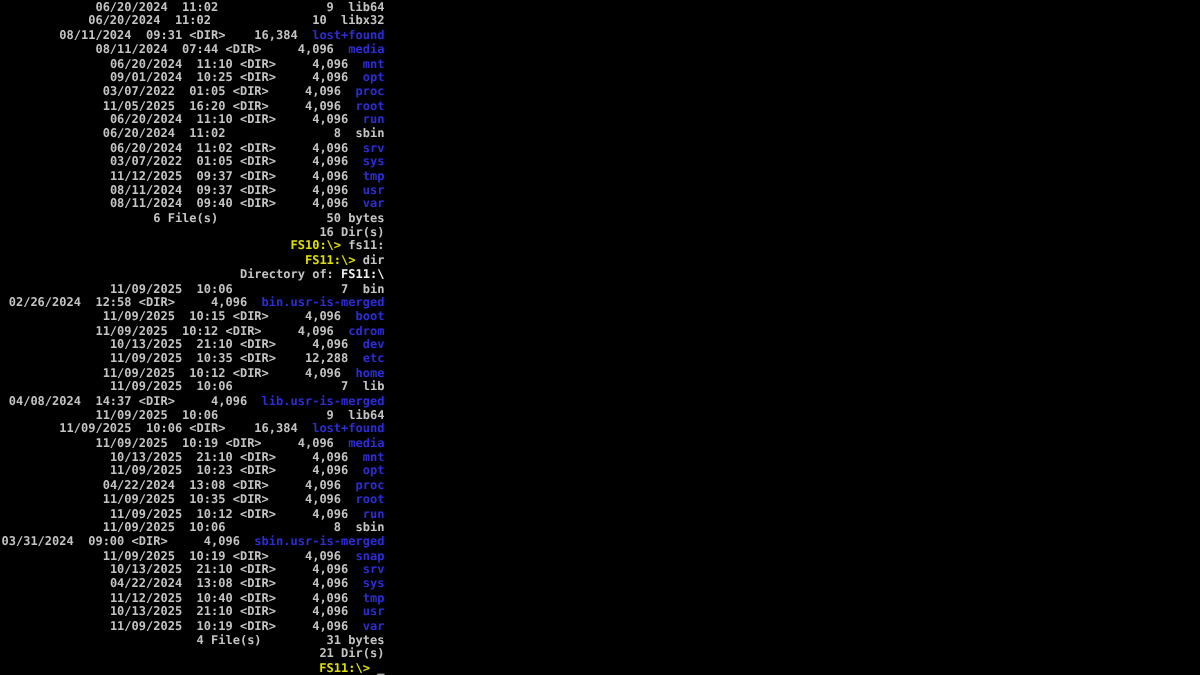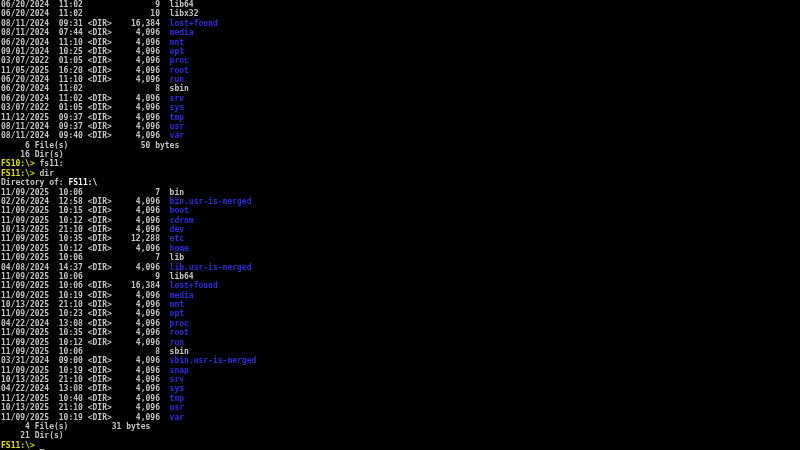--- a/index.html
+++ b/index.html
@@ -9,21 +9,21 @@
     font-family:"DejaVu Sans Mono",monospace;
   }
   .screen{
     position:absolute;top:0;left:0;width:800px;height:450px;
     background:#000000;
   }
   .term{
     position:absolute;top:0;left:1px;margin:0;
     font-family:"DejaVu Sans Mono",monospace;
     font-size:8px;line-height:9.375px;font-weight:bold;
-    white-space:pre;letter-spacing:0;
+    white-space:pre;letter-spacing:0;text-align:right;
   }
   .term .line{height:9.375px}
 </style>
 </head>
 <body>
 
 <div class="screen">
   <pre class="term" id="term"><div class="line"><span style="color: rgb(196, 196, 196);">06/20/2024  11:02               9  </span><span style="color: rgb(196, 196, 196);">lib64</span></div><div class="line"><span style="color: rgb(196, 196, 196);">06/20/2024  11:02              10  </span><span style="color: rgb(196, 196, 196);">libx32</span></div><div class="line"><span style="color: rgb(196, 196, 196);">08/11/2024  09:31 &lt;DIR&gt;    16,384  </span><span style="color: rgb(45, 45, 216);">lost+found</span></div><div class="line"><span style="color: rgb(196, 196, 196);">08/11/2024  07:44 &lt;DIR&gt;     4,096  </span><span style="color: rgb(45, 45, 216);">media</span></div><div class="line"><span style="color: rgb(196, 196, 196);">06/20/2024  11:10 &lt;DIR&gt;     4,096  </span><span style="color: rgb(45, 45, 216);">mnt</span></div><div class="line"><span style="color: rgb(196, 196, 196);">09/01/2024  10:25 &lt;DIR&gt;     4,096  </span><span style="color: rgb(45, 45, 216);">opt</span></div><div class="line"><span style="color: rgb(196, 196, 196);">03/07/2022  01:05 &lt;DIR&gt;     4,096  </span><span style="color: rgb(45, 45, 216);">proc</span></div><div class="line"><span style="color: rgb(196, 196, 196);">11/05/2025  16:20 &lt;DIR&gt;     4,096  </span><span style="color: rgb(45, 45, 216);">root</span></div><div class="line"><span style="color: rgb(196, 196, 196);">06/20/2024  11:10 &lt;DIR&gt;     4,096  </span><span style="color: rgb(45, 45, 216);">run</span></div><div class="line"><span style="color: rgb(196, 196, 196);">06/20/2024  11:02               8  </span><span style="color: rgb(196, 196, 196);">sbin</span></div><div class="line"><span style="color: rgb(196, 196, 196);">06/20/2024  11:02 &lt;DIR&gt;     4,096  </span><span style="color: rgb(45, 45, 216);">srv</span></div><div class="line"><span style="color: rgb(196, 196, 196);">03/07/2022  01:05 &lt;DIR&gt;     4,096  </span><span style="color: rgb(45, 45, 216);">sys</span></div><div class="line"><span style="color: rgb(196, 196, 196);">11/12/2025  09:37 &lt;DIR&gt;     4,096  </span><span style="color: rgb(45, 45, 216);">tmp</span></div><div class="line"><span style="color: rgb(196, 196, 196);">08/11/2024  09:37 &lt;DIR&gt;     4,096  </span><span style="color: rgb(45, 45, 216);">usr</span></div><div class="line"><span style="color: rgb(196, 196, 196);">08/11/2024  09:40 &lt;DIR&gt;     4,096  </span><span style="color: rgb(45, 45, 216);">var</span></div><div class="line"><span style="color: rgb(196, 196, 196);">     6 File(s)               50 bytes</span></div><div class="line"><span style="color: rgb(196, 196, 196);">    16 Dir(s)</span></div><div class="line"><span style="color: rgb(224, 224, 0);">FS10:\&gt;</span><span style="color: rgb(196, 196, 196);"> fs11:</span></div><div class="line"><span style="color: rgb(224, 224, 0);">FS11:\&gt;</span><span style="color: rgb(196, 196, 196);"> dir</span></div><div class="line"><span style="color: rgb(196, 196, 196);">Directory of:</span><span style="color: rgb(242, 242, 242);"> FS11:\</span></div><div class="line"><span style="color: rgb(196, 196, 196);">11/09/2025  10:06               7  </span><span style="color: rgb(196, 196, 196);">bin</span></div><div class="line"><span style="color: rgb(196, 196, 196);">02/26/2024  12:58 &lt;DIR&gt;     4,096  </span><span style="color: rgb(45, 45, 216);">bin.usr-is-merged</span></div><div class="line"><span style="color: rgb(196, 196, 196);">11/09/2025  10:15 &lt;DIR&gt;     4,096  </span><span style="color: rgb(45, 45, 216);">boot</span></div><div class="line"><span style="color: rgb(196, 196, 196);">11/09/2025  10:12 &lt;DIR&gt;     4,096  </span><span style="color: rgb(45, 45, 216);">cdrom</span></div><div class="line"><span style="color: rgb(196, 196, 196);">10/13/2025  21:10 &lt;DIR&gt;     4,096  </span><span style="color: rgb(45, 45, 216);">dev</span></div><div class="line"><span style="color: rgb(196, 196, 196);">11/09/2025  10:35 &lt;DIR&gt;    12,288  </span><span style="color: rgb(45, 45, 216);">etc</span></div><div class="line"><span style="color: rgb(196, 196, 196);">11/09/2025  10:12 &lt;DIR&gt;     4,096  </span><span style="color: rgb(45, 45, 216);">home</span></div><div class="line"><span style="color: rgb(196, 196, 196);">11/09/2025  10:06               7  </span><span style="color: rgb(196, 196, 196);">lib</span></div><div class="line"><span style="color: rgb(196, 196, 196);">04/08/2024  14:37 &lt;DIR&gt;     4,096  </span><span style="color: rgb(45, 45, 216);">lib.usr-is-merged</span></div><div class="line"><span style="color: rgb(196, 196, 196);">11/09/2025  10:06               9  </span><span style="color: rgb(196, 196, 196);">lib64</span></div><div class="line"><span style="color: rgb(196, 196, 196);">11/09/2025  10:06 &lt;DIR&gt;    16,384  </span><span style="color: rgb(45, 45, 216);">lost+found</span></div><div class="line"><span style="color: rgb(196, 196, 196);">11/09/2025  10:19 &lt;DIR&gt;     4,096  </span><span style="color: rgb(45, 45, 216);">media</span></div><div class="line"><span style="color: rgb(196, 196, 196);">10/13/2025  21:10 &lt;DIR&gt;     4,096  </span><span style="color: rgb(45, 45, 216);">mnt</span></div><div class="line"><span style="color: rgb(196, 196, 196);">11/09/2025  10:23 &lt;DIR&gt;     4,096  </span><span style="color: rgb(45, 45, 216);">opt</span></div><div class="line"><span style="color: rgb(196, 196, 196);">04/22/2024  13:08 &lt;DIR&gt;     4,096  </span><span style="color: rgb(45, 45, 216);">proc</span></div><div class="line"><span style="color: rgb(196, 196, 196);">11/09/2025  10:35 &lt;DIR&gt;     4,096  </span><span style="color: rgb(45, 45, 216);">root</span></div><div class="line"><span style="color: rgb(196, 196, 196);">11/09/2025  10:12 &lt;DIR&gt;     4,096  </span><span style="color: rgb(45, 45, 216);">run</span></div><div class="line"><span style="color: rgb(196, 196, 196);">11/09/2025  10:06               8  </span><span style="color: rgb(196, 196, 196);">sbin</span></div><div class="line"><span style="color: rgb(196, 196, 196);">03/31/2024  09:00 &lt;DIR&gt;     4,096  </span><span style="color: rgb(45, 45, 216);">sbin.usr-is-merged</span></div><div class="line"><span style="color: rgb(196, 196, 196);">11/09/2025  10:19 &lt;DIR&gt;     4,096  </span><span style="color: rgb(45, 45, 216);">snap</span></div><div class="line"><span style="color: rgb(196, 196, 196);">10/13/2025  21:10 &lt;DIR&gt;     4,096  </span><span style="color: rgb(45, 45, 216);">srv</span></div><div class="line"><span style="color: rgb(196, 196, 196);">04/22/2024  13:08 &lt;DIR&gt;     4,096  </span><span style="color: rgb(45, 45, 216);">sys</span></div><div class="line"><span style="color: rgb(196, 196, 196);">11/12/2025  10:40 &lt;DIR&gt;     4,096  </span><span style="color: rgb(45, 45, 216);">tmp</span></div><div class="line"><span style="color: rgb(196, 196, 196);">10/13/2025  21:10 &lt;DIR&gt;     4,096  </span><span style="color: rgb(45, 45, 216);">usr</span></div><div class="line"><span style="color: rgb(196, 196, 196);">11/09/2025  10:19 &lt;DIR&gt;     4,096  </span><span style="color: rgb(45, 45, 216);">var</span></div><div class="line"><span style="color: rgb(196, 196, 196);">     4 File(s)         31 bytes</span></div><div class="line"><span style="color: rgb(196, 196, 196);">    21 Dir(s)</span></div><div class="line"><span style="color: rgb(224, 224, 0);">FS11:\&gt;</span><span style="color: rgb(196, 196, 196);"> </span><span style="color: rgb(196, 196, 196);">_</span></div></pre>
 </div>
 

